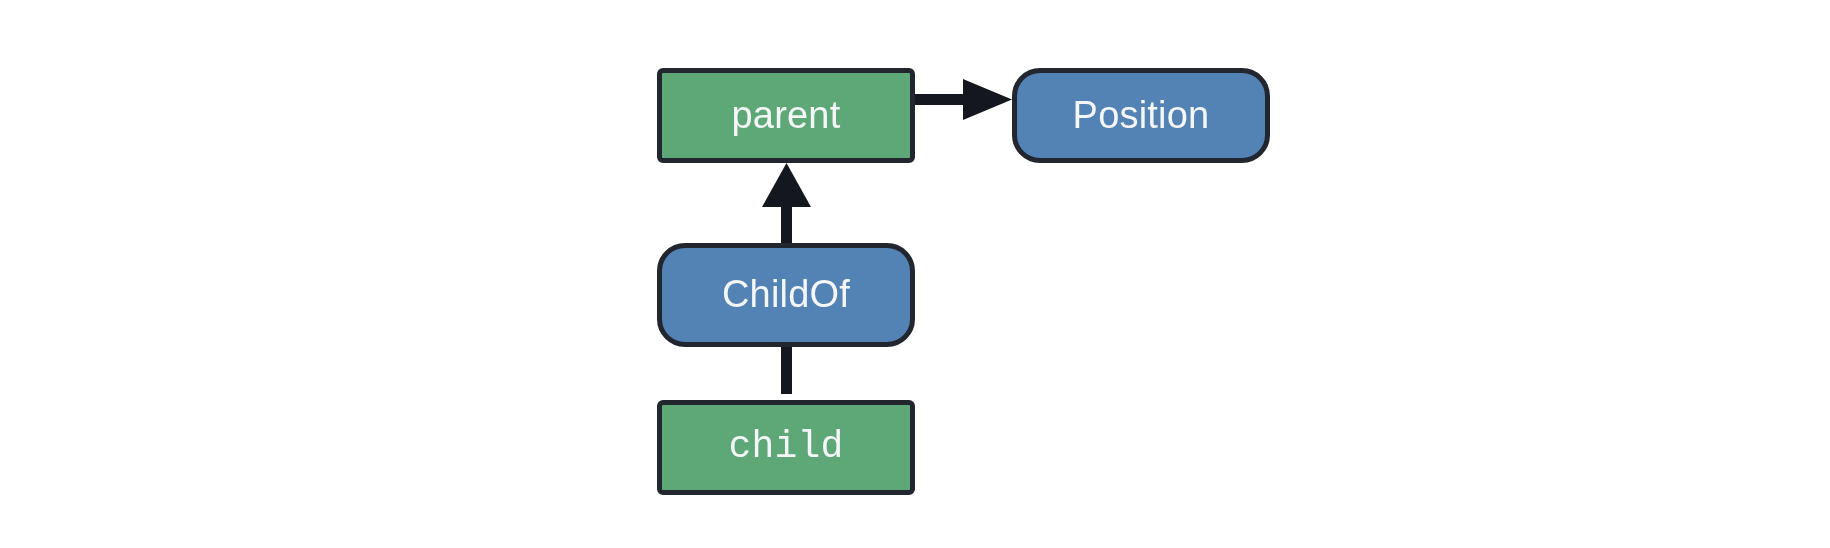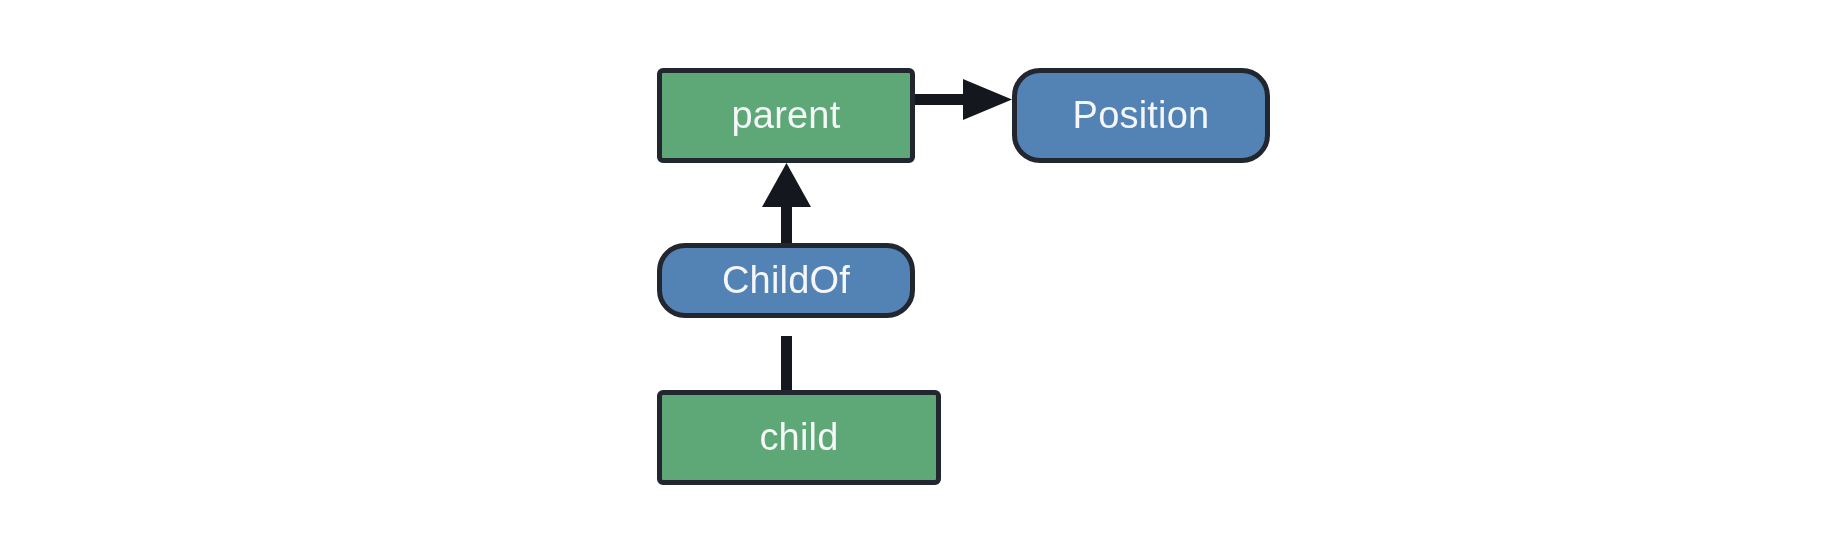--- a/index.html
+++ b/index.html
@@ -74,21 +74,21 @@
   </svg>
 
   <div class="node node-green" style="left:657px; top:68px; width:258px; height:95px;">
     <span class="node-label">parent</span>
   </div>
 
   <div class="node node-blue" style="left:1012px; top:68px; width:258px; height:95px;">
     <span class="node-label">Position</span>
   </div>
 
-  <div class="node node-blue" style="left:657px; top:243px; width:258px; height:75px;">
+  <div class="node node-blue" style="left:657px; top:243px; width:258px; height:104px;">
     <span class="node-label">ChildOf</span>
   </div>
 
-  <div class="node node-green" style="left:657px; top:390px; width:284px; height:95px;">
+  <div class="node node-green" style="left:657px; top:400px; width:258px; height:95px;font-family:Liberation Mono, monospace;">
     <span class="node-label">child</span>
   </div>
 
 </div>
 
 </body></html>

